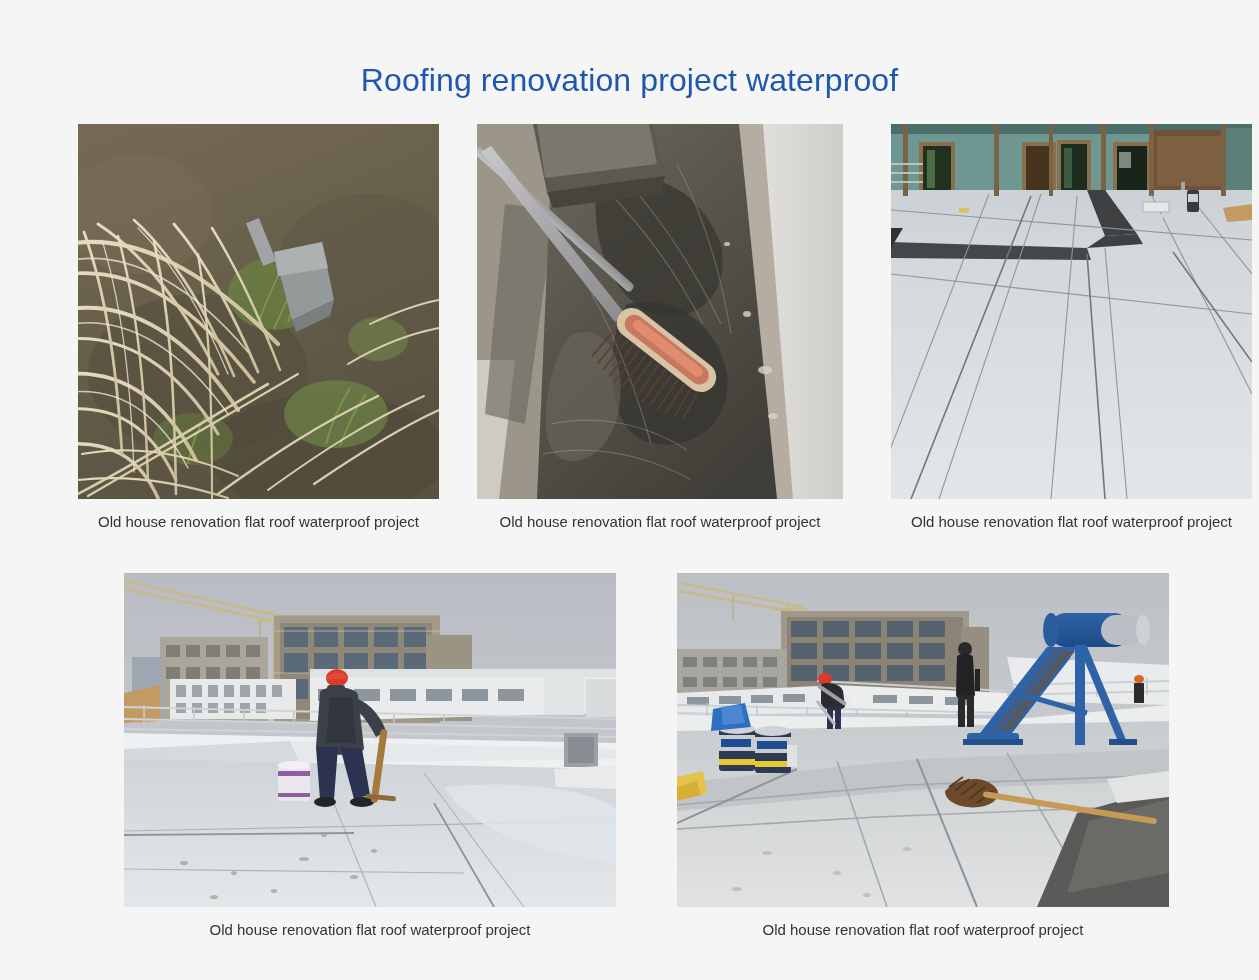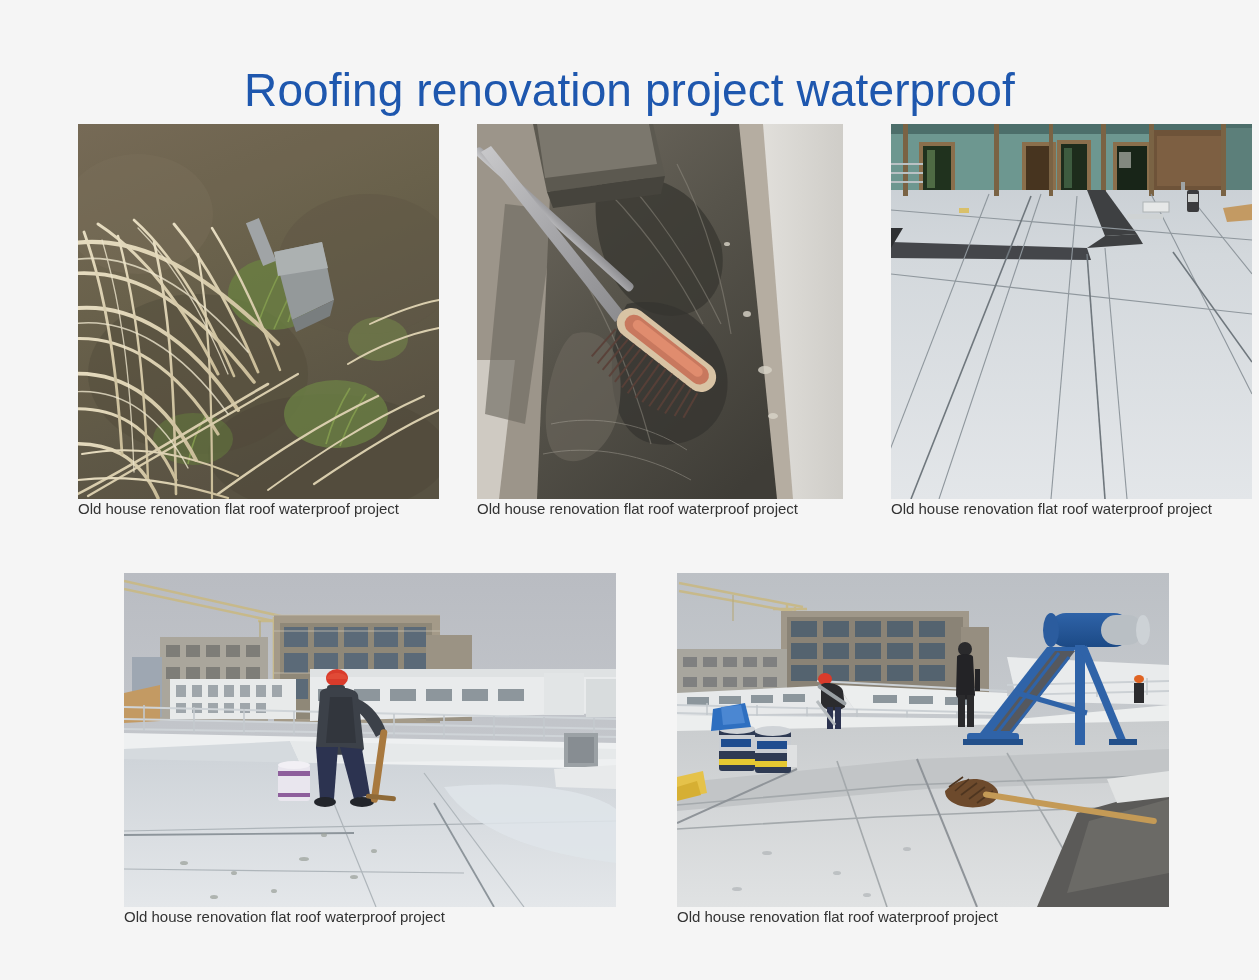--- a/index.html
+++ b/index.html
@@ -14,41 +14,42 @@
     overflow: hidden;
     position: relative;
   }
 
   .page-title {
     position: absolute;
     left: 0;
     top: 38px;
     width: 1259px;
     text-align: center;
-    font-size: 46px;
+    font-size: 32px;
     font-weight: 400;
     color: #1e57ae;
     letter-spacing: 0.1px;
     line-height: 42px;
     white-space: nowrap;
   }
 
   .figure {
     position: absolute;
   }
   .figure-frame {
     overflow: hidden;
     position: relative;
     background: #b8b8b8;
   }
   .caption {
-    text-align: left;
+    text-align: center;
     font-size: 15px;
     color: #333333;
     line-height: 20px;
+    margin-top: 13px;
     white-space: nowrap;
     font-family: "Liberation Sans", sans-serif;
   }
 
   
   #fig-1 { left: 38px;  top: 108px; width: 361px; }
   #fig-1 .figure-frame { width: 361px; height: 375px; }
   #fig-2 { left: 437px; top: 108px; width: 366px; }
   #fig-2 .figure-frame { width: 366px; height: 375px; }
   #fig-3 { left: 851px; top: 108px; width: 361px; }

